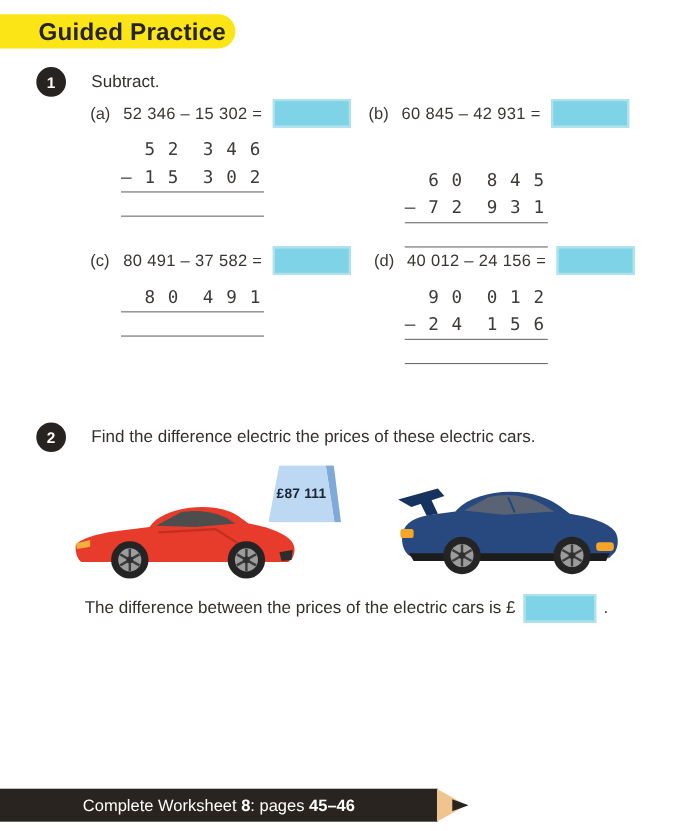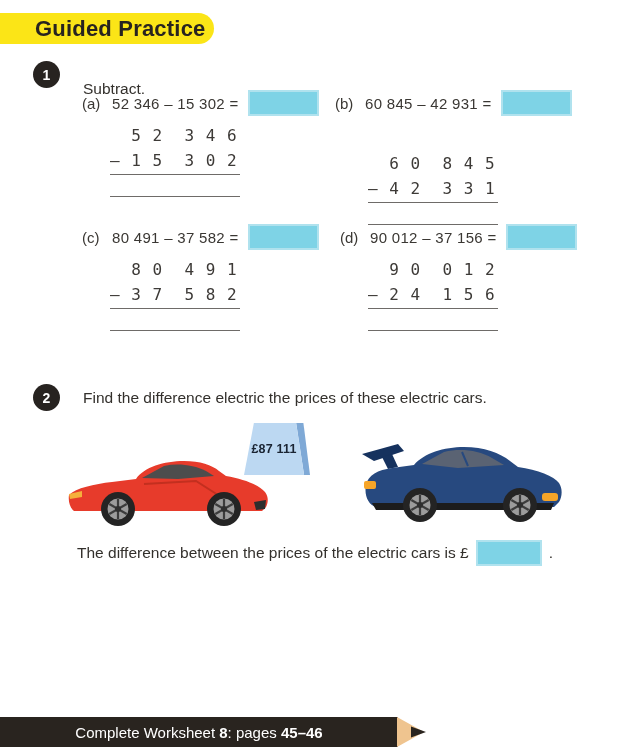--- a/index.html
+++ b/index.html
@@ -59,21 +59,21 @@
 </head>
 <body>
 
 <div class="page">
 
   <div class="banner">
     <span class="banner-label">Guided Practice</span>
   </div>
 
   <div class="qnum" style="left:33px;top:61px;">1</div>
-  <div class="instr" style="left:83px;top:80px;">Subtract.</div>
+  <div class="instr" style="left:83px;top:66px;">Subtract.</div>
 
   <div class="prob-row" style="left:82px;top:90px;">
     <span class="plabel">(a)</span>
     <span class="eq">52 346 – 15 302 =</span>
     <span class="ansbox"></span>
   </div>
 
   <div class="prob-row" style="left:335px;top:90px;">
     <span class="plabel">(b)</span>
     <span class="eq">60 845 – 42 931 =</span>
@@ -82,40 +82,39 @@
 
   <div class="colwork" style="left:110px;top:126px;">
     <div class="crow">  5 2  3 4 6</div>
     <div class="crow sub">– 1 5  3 0 2</div>
     <div class="rule"></div>
     <div class="rule answer"></div>
   </div>
 
   <div class="colwork" style="left:368px;top:126px;margin-top:28px;">
     <div class="crow">  6 0  8 4 5</div>
-    <div class="crow sub">– 4 2  3 3 1</div>
+    <div class="crow sub">– 7 2  9 3 1</div>
     <div class="rule"></div>
     <div class="rule answer"></div>
   </div>
 
   <div class="prob-row" style="left:82px;top:224px;">
     <span class="plabel">(c)</span>
     <span class="eq">80 491 – 37 582 =</span>
     <span class="ansbox"></span>
   </div>
 
   <div class="prob-row" style="left:340px;top:224px;">
     <span class="plabel">(d)</span>
-    <span class="eq">90 012 – 37 156 =</span>
+    <span class="eq">40 012 – 24 156 =</span>
     <span class="ansbox"></span>
   </div>
 
   <div class="colwork" style="left:110px;top:260px;">
     <div class="crow">  8 0  4 9 1</div>
-    <div class="crow sub">– 3 7  5 8 2</div>
     <div class="rule"></div>
     <div class="rule answer"></div>
   </div>
 
   <div class="colwork" style="left:368px;top:260px;">
     <div class="crow">  9 0  0 1 2</div>
     <div class="crow sub">– 2 4  1 5 6</div>
     <div class="rule"></div>
     <div class="rule answer"></div>
   </div>

